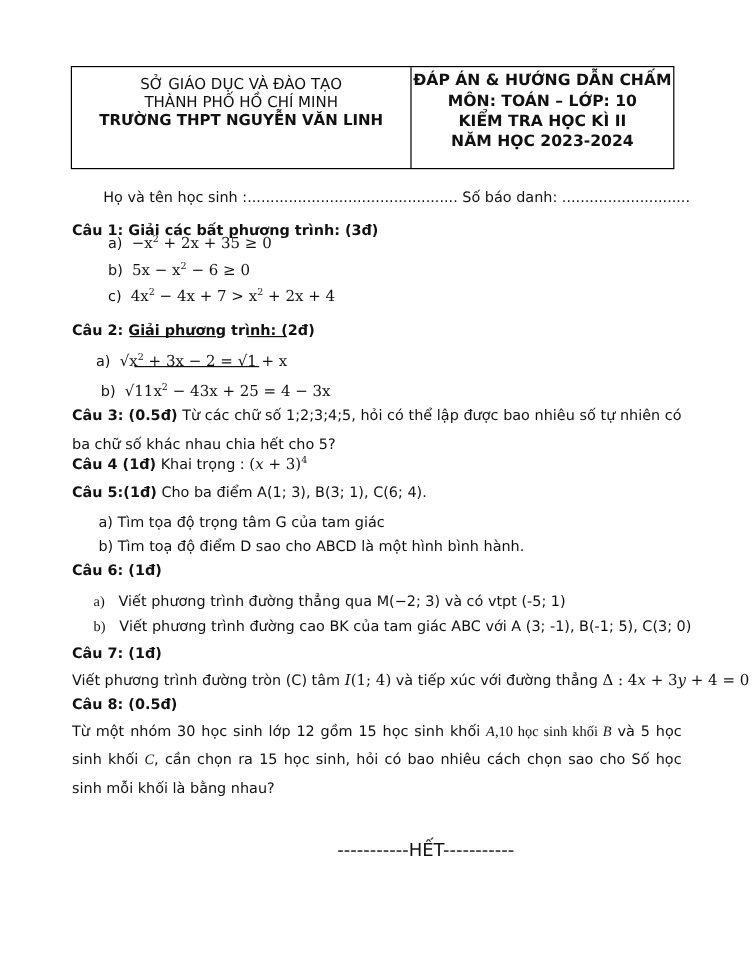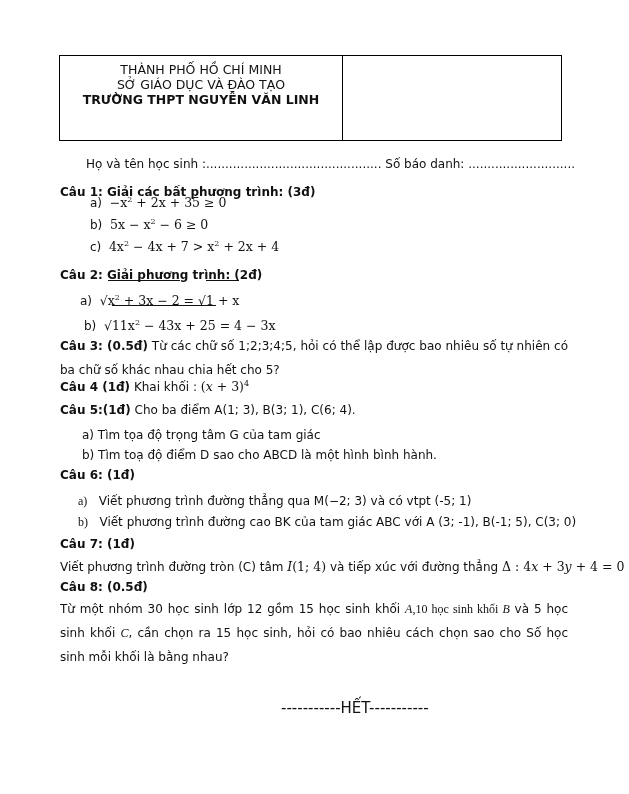--- a/index.html
+++ b/index.html
@@ -19,23 +19,29 @@
   sup { font-size: 8px; vertical-align: 5px; }
   .sqrt { border-top: 1px solid #111; padding-top: 12px; }
   .para { position: absolute; left: 60px; width: 508px; font-size: 12px; line-height: 24px;
           text-align: justify; }
 </style>
 </head>
 <body>
 
 <div class="header-table">
   <div class="hcell-left">
+    <div>SỞ GIÁO DỤC VÀ ĐÀO TẠO</div>
     <div>THÀNH PHỐ HỒ CHÍ MINH</div>
-    <div>SỞ GIÁO DỤC VÀ ĐÀO TẠO</div>
     <div class="bold">TRƯỜNG THPT NGUYỄN VĂN LINH</div>
+  </div>
+  <div class="hcell-right">
+    <div>ĐÁP ÁN &amp; HƯỚNG DẪN CHẤM</div>
+    <div>MÔN: TOÁN – LỚP: 10</div>
+    <div>KIỂM TRA HỌC KÌ II</div>
+    <div>NĂM HỌC 2023-2024</div>
   </div>
 </div>
 
 <div class="line" style="left:86px; top:157px;">
   <span>Họ và tên học sinh :</span><span>..............................................</span><span> Số báo danh: </span><span>............................</span>
 </div>
 
 <div class="line bold" style="left:60px; top:185px;">Câu 1: Giải các bất phương trình: (3đ)</div>
 <div class="line" style="left:90px; top:195px;">
   <span>a)</span>&nbsp;&nbsp;<span class="math">−x<sup>2</sup> + 2x + 35 ≥ 0</span>
@@ -53,21 +59,21 @@
 </div>
 <div class="line" style="left:84px; top:318px;">
   <span>b)</span>&nbsp;&nbsp;<span class="math">√<span class="sqrt">11x<sup>2</sup> − 43x + 25</span> = 4 − 3x</span>
 </div>
 
 <div class="para" style="top:334px;">
   <span class="bold">Câu 3: (0.5đ)</span><span> Từ các chữ số 1;2;3;4;5, hỏi có thể lập được bao nhiêu số tự nhiên có ba chữ số khác nhau chia hết cho 5?</span>
 </div>
 
 <div class="line" style="left:60px; top:379px;">
-  <span class="bold">Câu 4 (1đ)</span><span> Khai khối : </span><span class="math-up">(<i>x</i> + 3)<sup>4</sup></span>
+  <span class="bold">Câu 4 (1đ)</span><span> Khai trọng : </span><span class="math-up">(<i>x</i> + 3)<sup>4</sup></span>
 </div>
 
 <div class="line" style="left:60px; top:403px;">
   <span class="bold">Câu 5:(1đ)</span><span> Cho ba điểm A(1; 3), B(3; 1), C(6; 4).</span>
 </div>
 <div class="line" style="left:82px; top:428px;">a) Tìm tọa độ trọng tâm G của tam giác</div>
 <div class="line" style="left:82px; top:448px;">b) Tìm toạ độ điểm D sao cho ABCD là một hình bình hành.</div>
 
 <div class="line bold" style="left:60px; top:468px;">Câu 6: (1đ)</div>
 <div class="line" style="left:78px; top:494px;">

